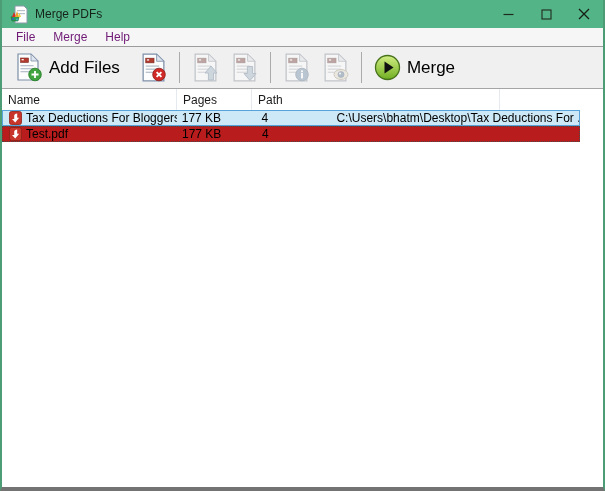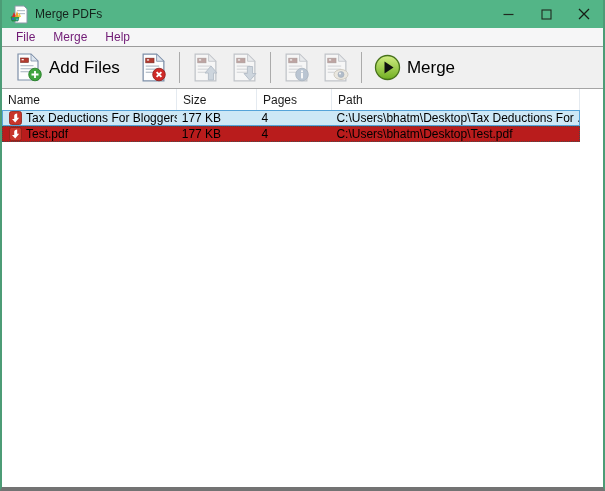--- a/index.html
+++ b/index.html
@@ -173,23 +173,20 @@
     </div>
 
   </div>
 
   <div class="listview">
 
     <div class="lheader">
       <div class="hcell w-name">
           <span>Name</span>
         </div>
-      <div class="hcell w-size">
-          <span>Size</span>
-        </div>
       <div class="hcell w-pages">
           <span>Pages</span>
         </div>
       <div class="hcell w-path">
           <span>Path</span>
         </div>
     </div>
 
     <div class="row sel-solid">
       <div class="cell w-name">
@@ -217,19 +214,16 @@
           <path d="M8.2 2.5 v4.2 h2 L6.2 11.5 L3 8 h2.2 l0 -3.2 q0 -2 3 -2.3 z" fill="#fff"></path>
         </svg>
         <span>Test.pdf</span>
       </div>
       <div class="cell w-size">
           <span>177 KB</span>
         </div>
       <div class="cell w-pages">
           <span>4</span>
         </div>
-      <div class="cell w-path">
-          <span>C:\Users\bhatm\Desktop\Test.pdf</span>
-        </div>
     </div>
 
   </div>
 </div>
 
 </body></html>

